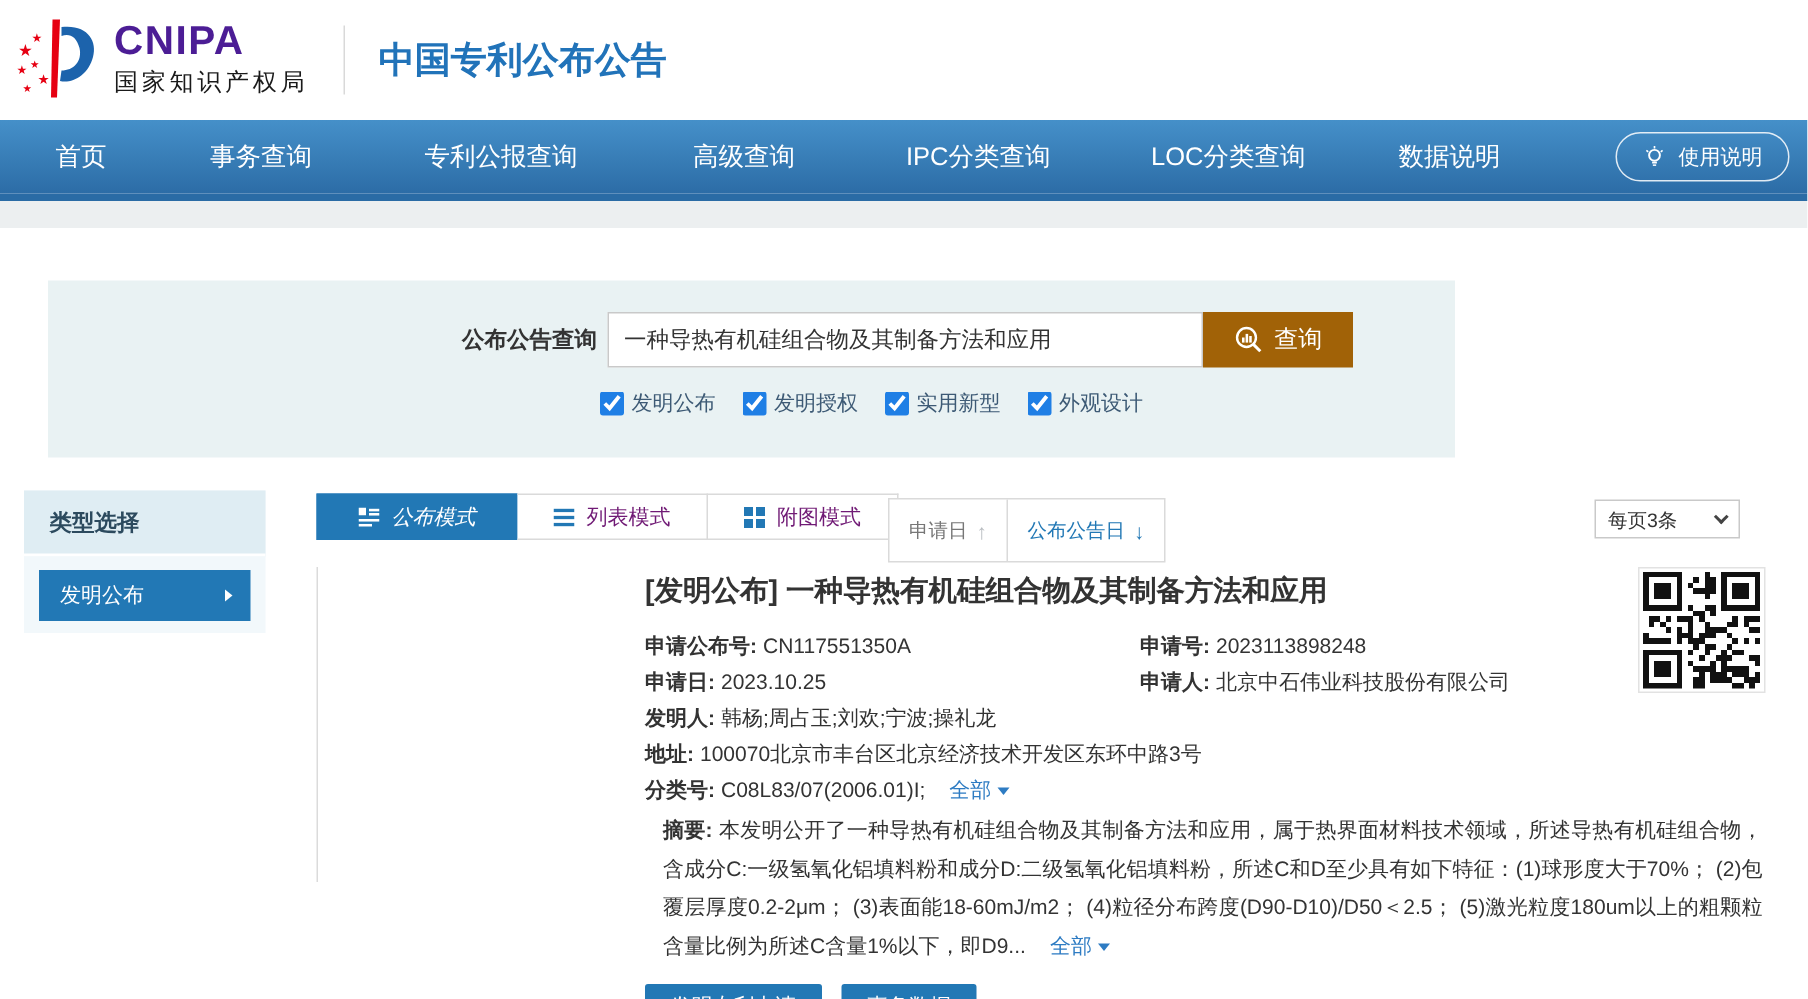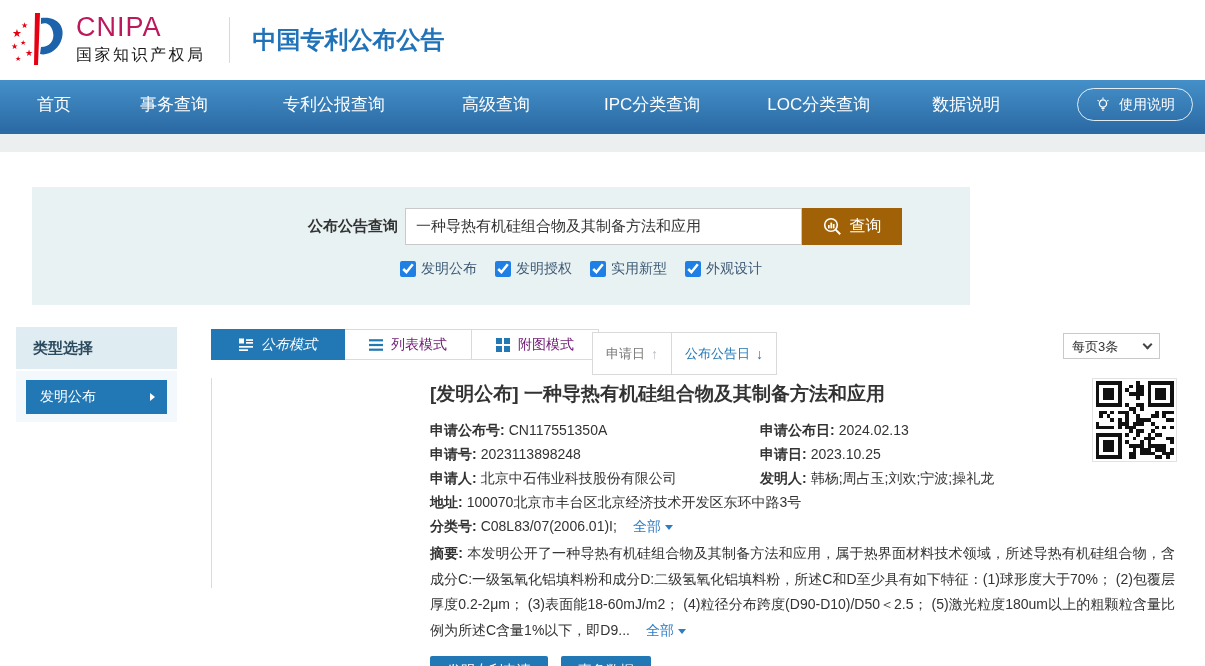--- a/index.html
+++ b/index.html
@@ -2,21 +2,21 @@
 <html><head>
 <meta charset="utf-8">
 <style>
   * { margin:0; padding:0; box-sizing:border-box; }
   html,body { width:1205px; height:666px; overflow:hidden; background:#fff;
     font-family:"Liberation Sans","DejaVu Sans",sans-serif; color:#333; }
 
   
   .top-header { height:80px; background:#fff; display:flex; align-items:center; padding-left:10px; }
   .logo-wrap { display:flex; align-items:center; gap:8px; }
-  .logo-text .cnipa { font-size:27px; font-weight:400; color:#be185d; letter-spacing:1px; line-height:1; }
+  .logo-text .cnipa { font-size:27px; font-weight:700; color:#4c1d95; letter-spacing:1px; line-height:1; }
   .logo-text .org { font-size:16px; color:#1a1a1a; letter-spacing:2.5px; margin-top:4px; font-family:"Liberation Serif","DejaVu Serif",serif; }
   .hdr-divider { width:1px; height:46px; background:#d9d9d9; margin:0 23px; }
   .site-title { font-size:24px; font-weight:bold; color:#2173B9; }
 
   
   .nav { height:54px; background:linear-gradient(#4590C9,#2C6CA6); border-bottom:5px solid #2A6BA5;
     display:flex; align-items:center; padding:0 6px 0 37px; }
   .nav-item { color:#fff; font-size:17px; cursor:pointer; white-space:nowrap; }
   .nav-item:nth-child(1){margin-right:69px}
   .nav-item:nth-child(2){margin-right:75px}
@@ -76,21 +76,21 @@
   .card { position:absolute; left:211px; top:368px; width:962px; }
   .card-rule { position:absolute; left:0; top:10px; height:210px; border-left:1px solid #DBDBDB; }
   .card-content { margin-left:219px; width:745px; }
   .card-title { font-size:19px; font-weight:bold; color:#333; margin:13px 0 11px; }
   .fields { display:grid; grid-template-columns:330px 415px; font-size:14px; line-height:24px; }
   .field.full { grid-column:1 / -1; }
   .f-label { font-weight:bold; color:#333; margin-right:4px; }
   .blue-link { color:#2E7CC3; font-size:14px; cursor:pointer; margin-left:16px; white-space:nowrap; }
   .tri-down { display:inline-block; width:0; height:0; border-top:5px solid #2E7CC3;
     border-left:4px solid transparent; border-right:4px solid transparent; margin-left:4px; vertical-align:1px; }
-  .abstract { margin-top:3px; font-size:14px; line-height:25.5px; color:#333; text-align:justify; }
+  .abstract { margin-top:3px; font-size:14px; line-height:25.5px; color:#333; text-align:justify;margin-left:12px; }
   .card-buttons { margin-top:13px; display:flex; gap:13px; }
   .btn-blue { background:#2278B5; color:#fff; font-size:14px; height:30px; padding:0 17px; border:none;
     border-radius:2px; cursor:pointer; font-family:inherit; }
   .qr-box { position:absolute; left:881px; top:10px; width:85px; height:84px; background:#fff;
     border:1px solid #E2E2E2; padding:2px; }
   .qr-box svg { width:100%; height:100%; }
 </style>
 </head>
 <body>
 
@@ -367,23 +367,20 @@
       <span>[发明公布]</span>
       <span> </span>
       <span>一种导热有机硅组合物及其制备方法和应用</span>
     </div>
 
     <div class="fields">
       <div class="field">
         <span class="f-label">申请公布号:</span><span>CN117551350A</span>
       </div>
       <div class="field">
-        <span class="f-label">申请公布日:</span><span>2024.02.13</span>
-      </div>
-      <div class="field">
         <span class="f-label">申请号:</span><span>2023113898248</span>
       </div>
       <div class="field">
         <span class="f-label">申请日:</span><span>2023.10.25</span>
       </div>
       <div class="field">
         <span class="f-label">申请人:</span><span>北京中石伟业科技股份有限公司</span>
       </div>
       <div class="field">
         <span class="f-label">发明人:</span><span>韩杨;周占玉;刘欢;宁波;操礼龙</span>

